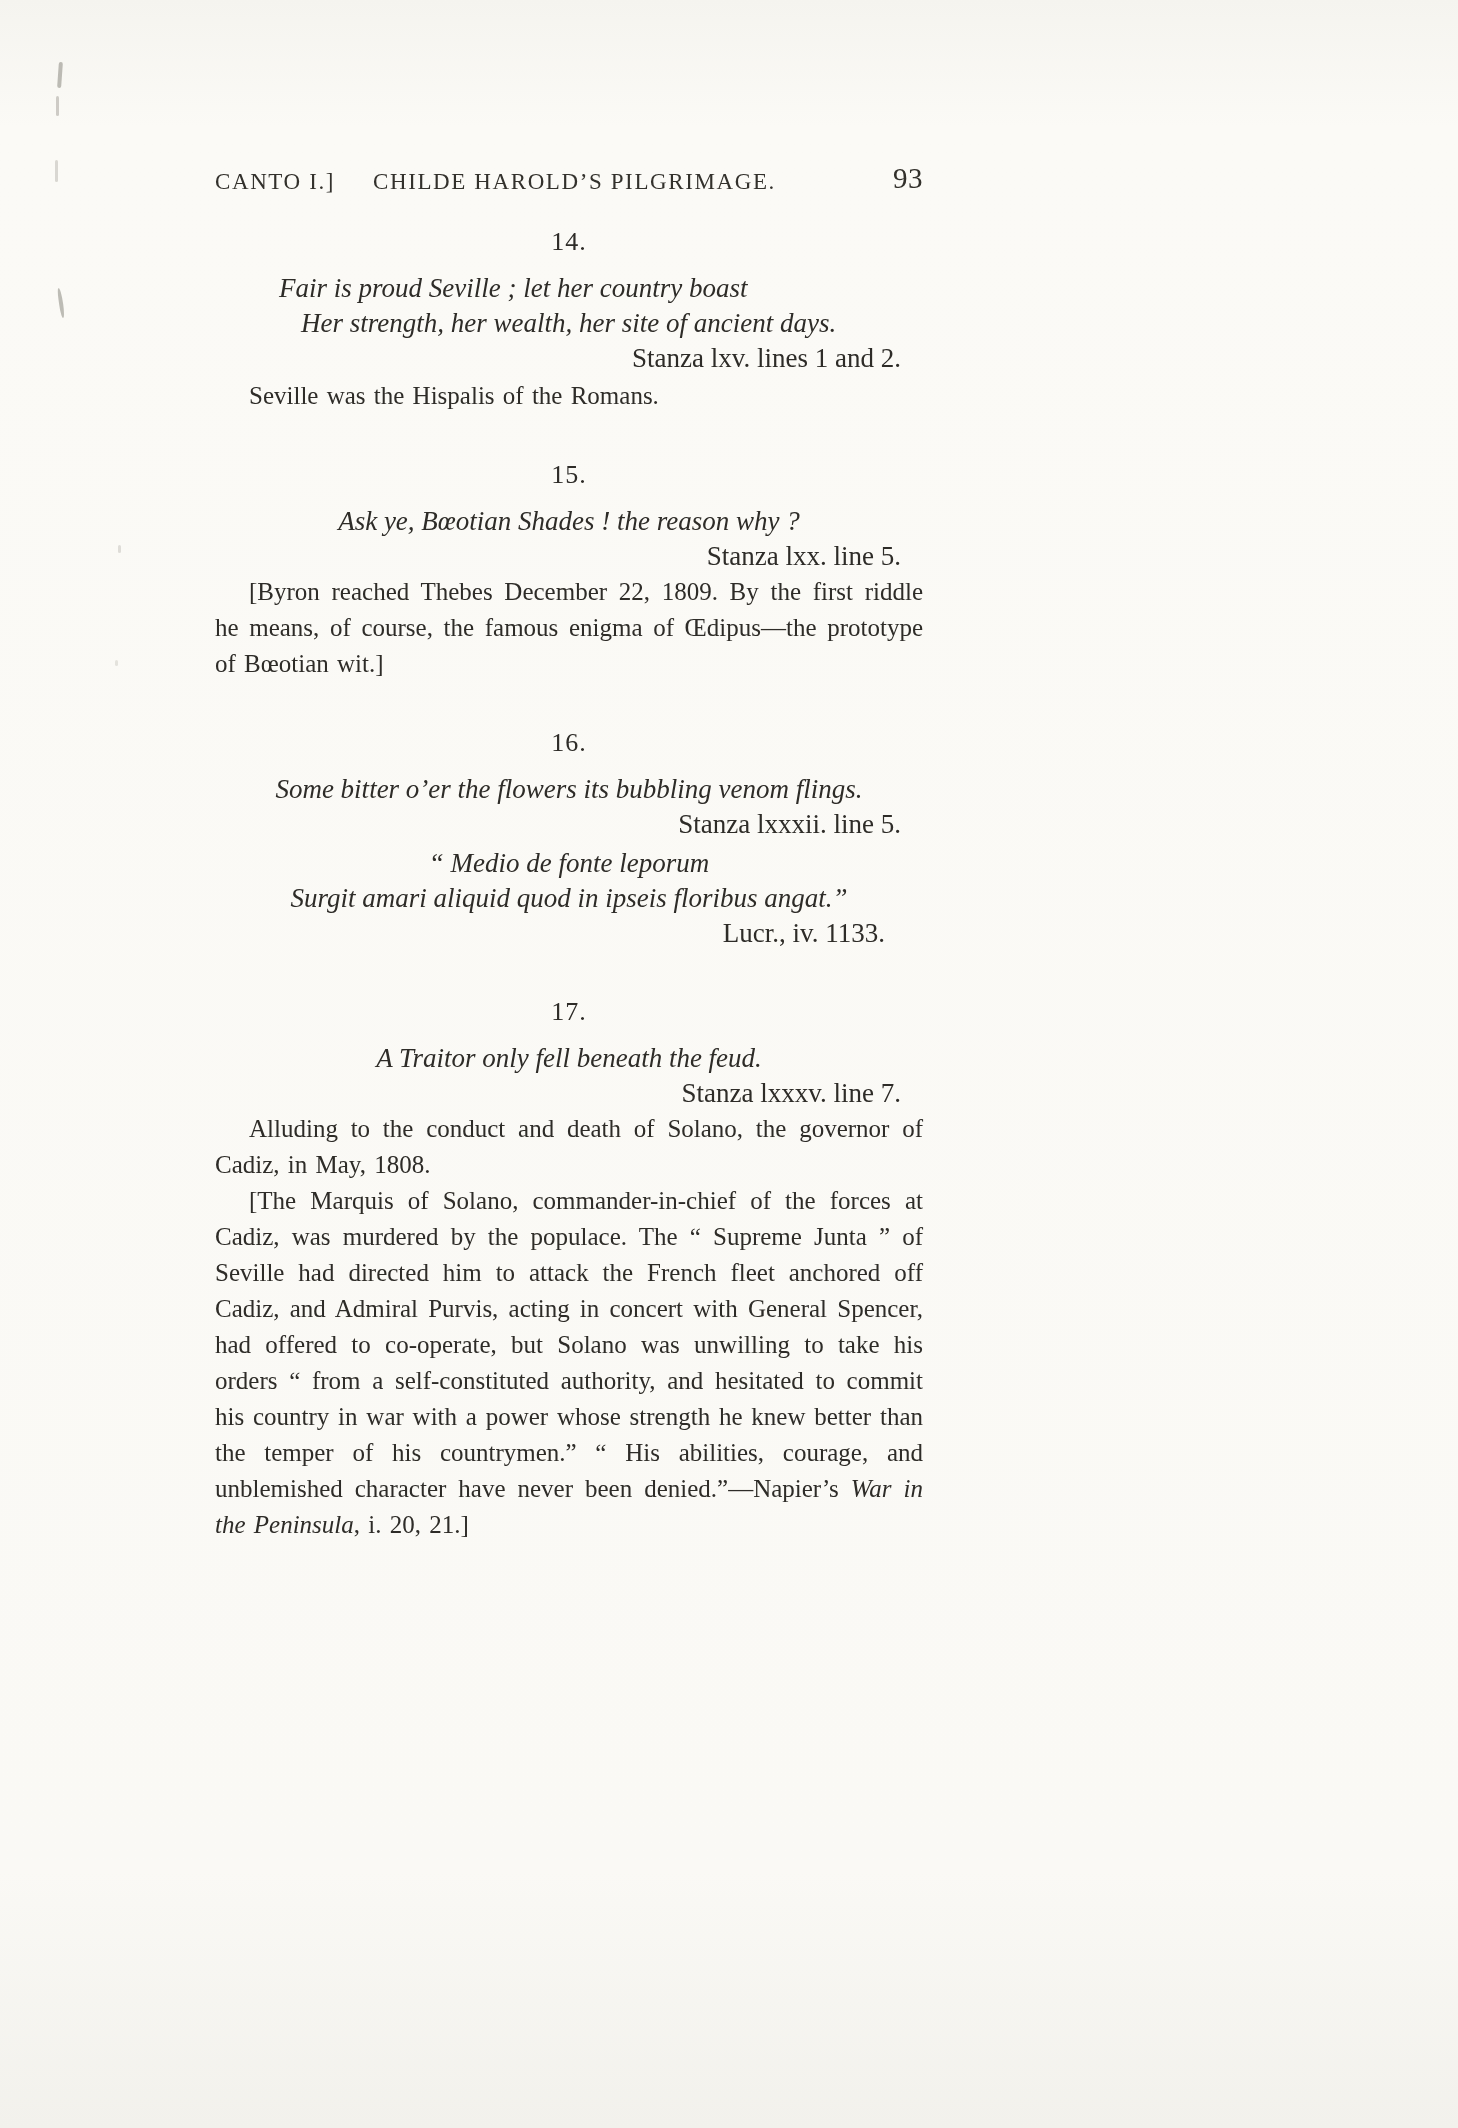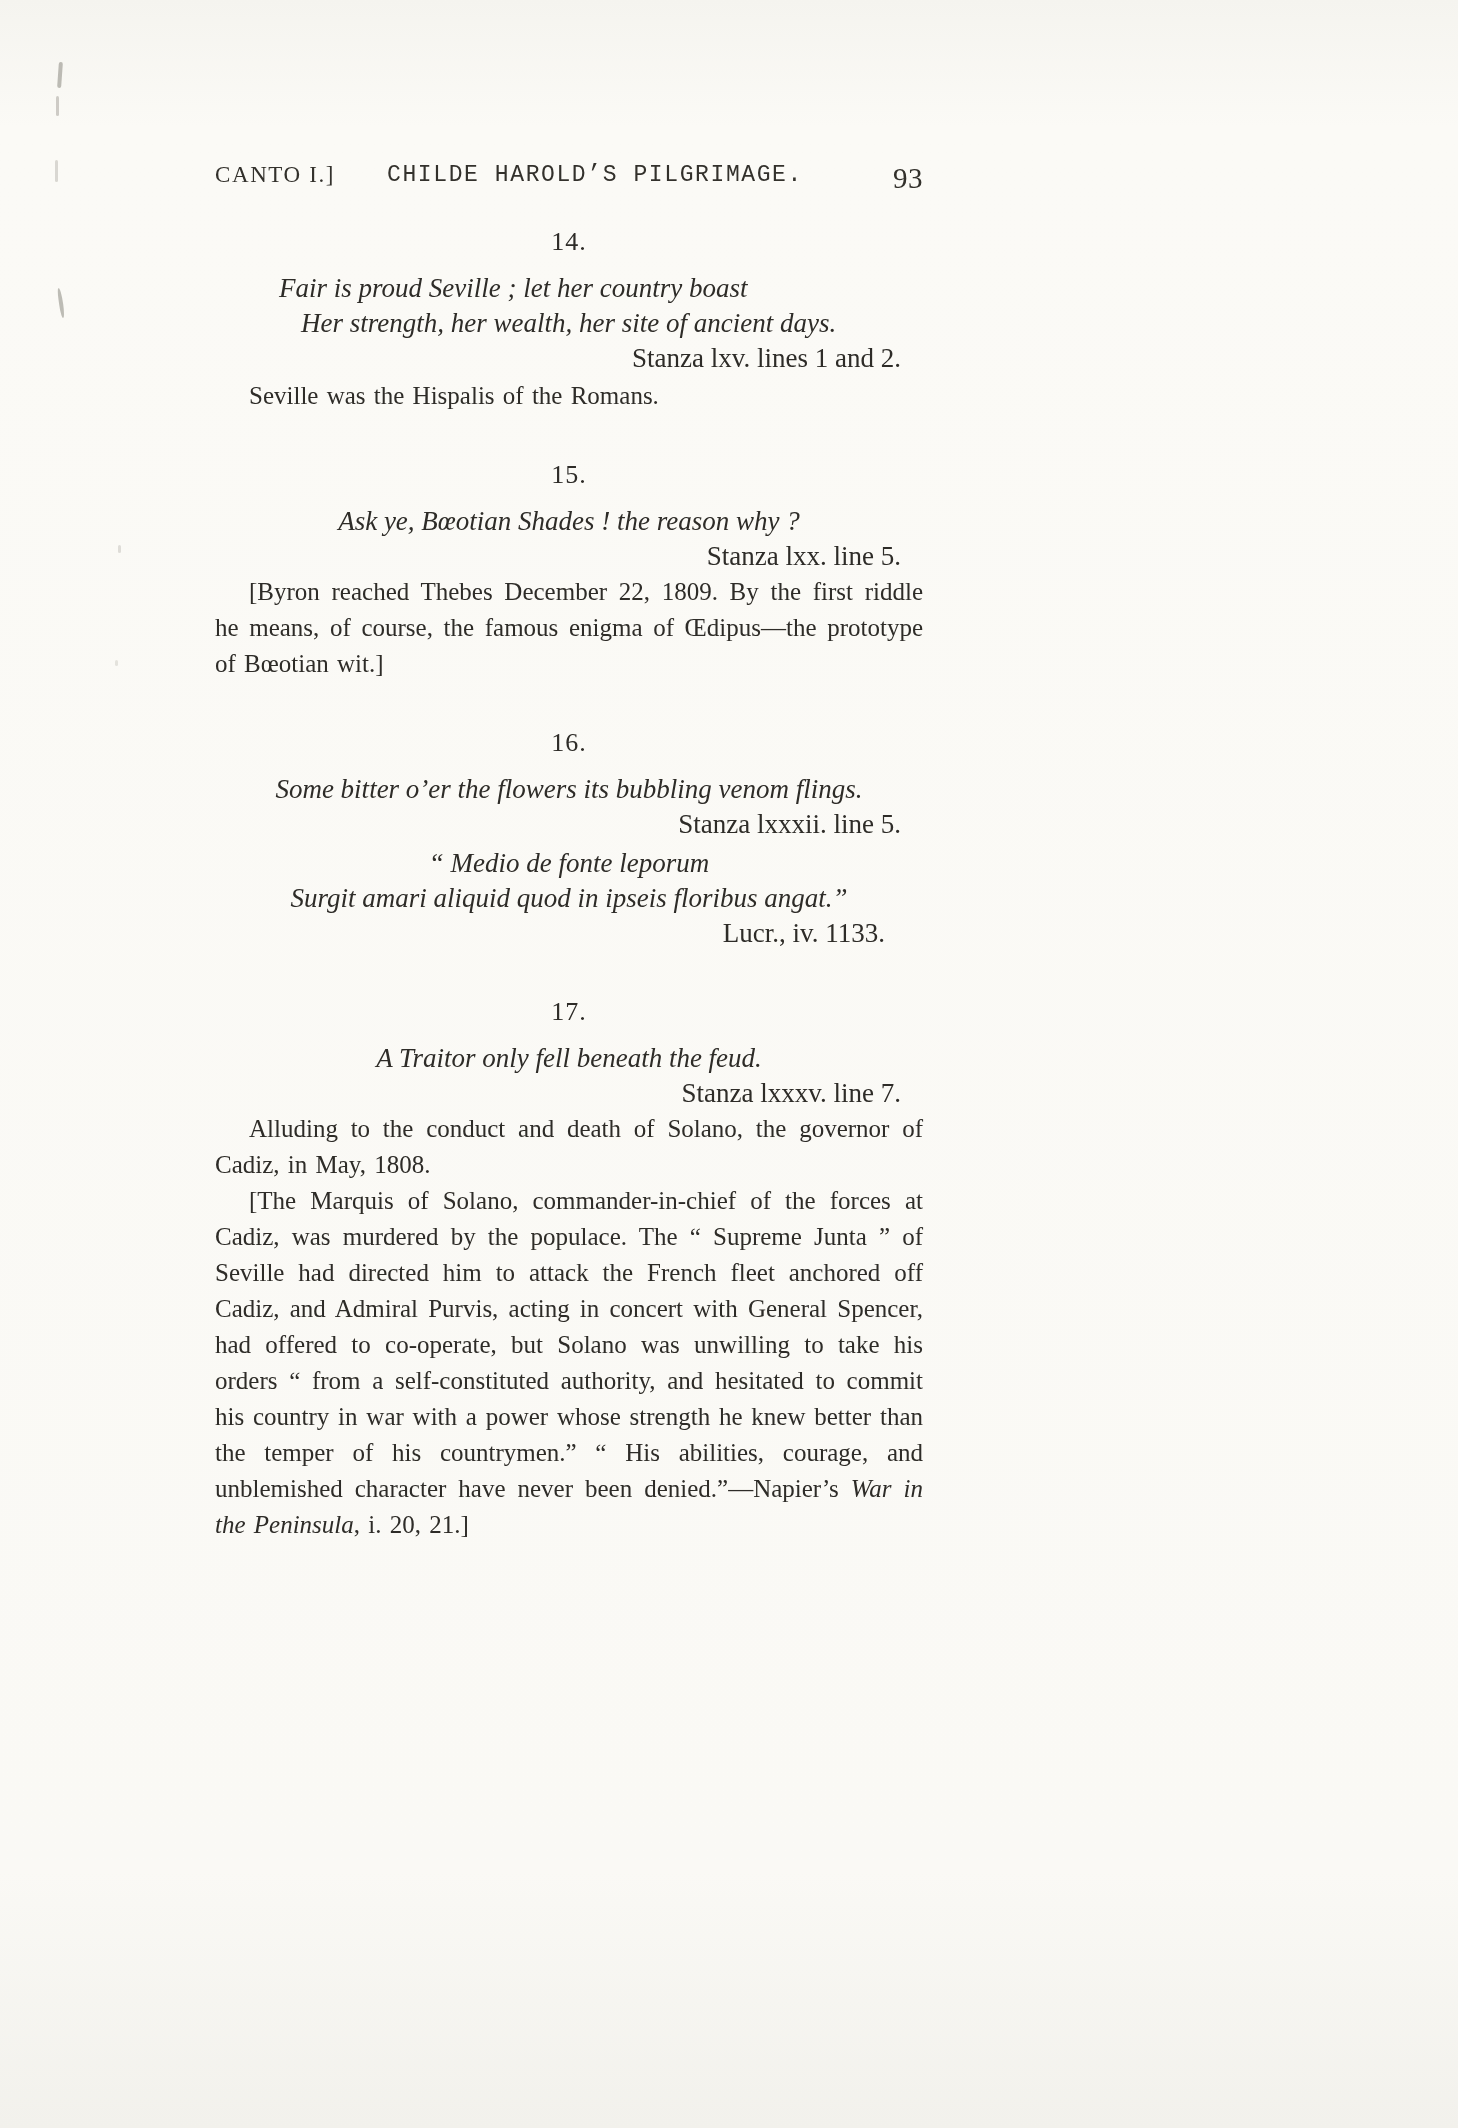--- a/index.html
+++ b/index.html
@@ -19,27 +19,27 @@
   }
   .content {
     position: absolute;
     left: 215px;
     top: 162px;
     width: 708px;
   }
   
   .header {
     display: flex;
-    align-items: flex-start;
+    align-items: flex-end;
     font-size: 23px;
     letter-spacing: 1.6px;
     color: #33312c;
   }
   .canto { white-space: nowrap; }
-  .title { margin-left: 52px; flex: 1; white-space: nowrap; font-family: Liberation Mono, monospace; }
+  .title { margin-left: 38px; flex: 1; white-space: nowrap; }
   .pagenum { font-size: 29px; letter-spacing: 0.5px; }
 
   
   .note { margin-top: 46px; }
   .note.first { margin-top: 32px; }
   .sec-num {
     text-align: center;
     font-size: 26px;
     margin-bottom: 14px;
     letter-spacing: 1px;

